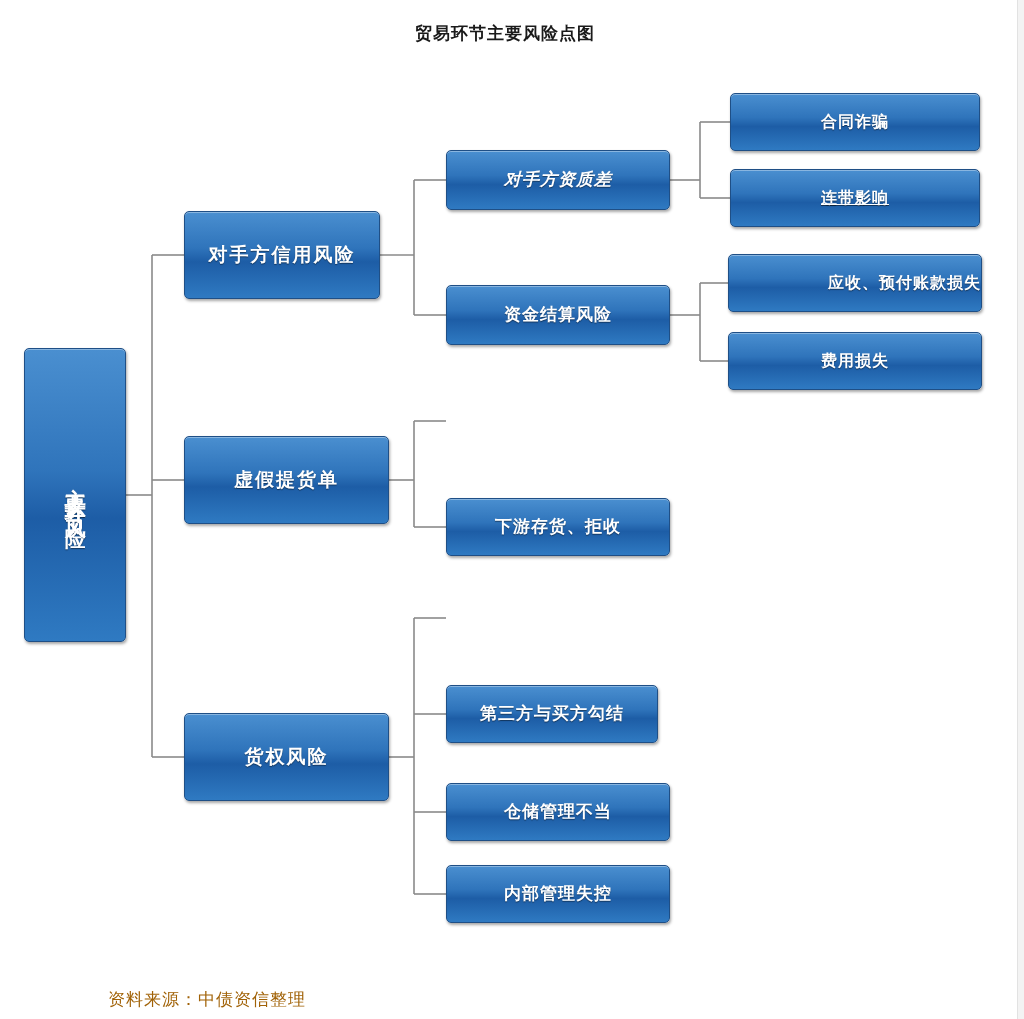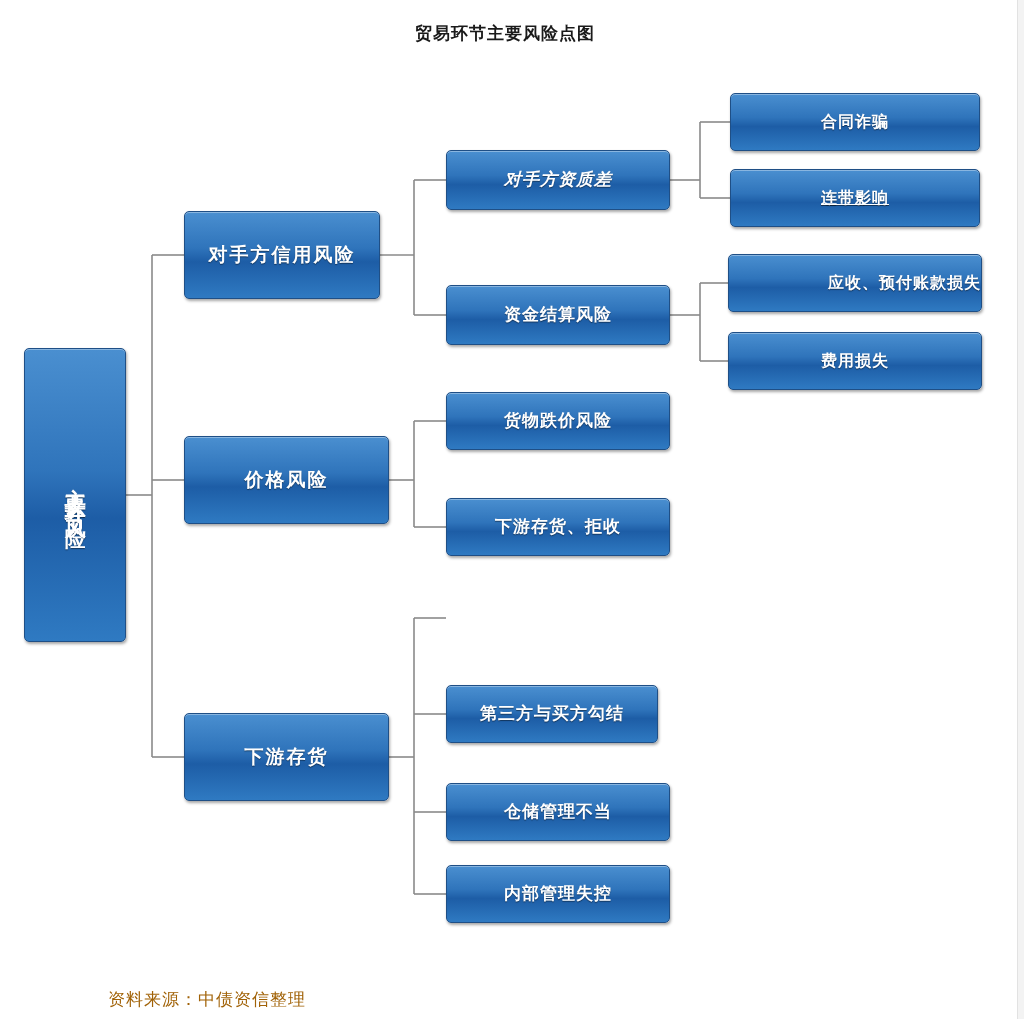--- a/index.html
+++ b/index.html
@@ -134,34 +134,31 @@
   </svg>
 
   <div class="node root" style="left:24px; top:348px; width:102px; height:294px;">
     <span>主要环节风险</span>
   </div>
 
   <div class="node level2" style="left:184px; top:211px; width:196px; height:88px;">
     <span>对手方信用风险</span>
   </div>
   <div class="node level2" style="left:184px; top:436px; width:205px; height:88px;">
-    <span>价格风险</span>
+    <span>虚假提货单</span>
   </div>
   <div class="node level2" style="left:184px; top:713px; width:205px; height:88px;">
-    <span>下游存货</span>
+    <span>货权风险</span>
   </div>
 
   <div class="node level3" style="left:446px; top:150px; width:224px; height:60px;font-style:italic;">
     <span>对手方资质差</span>
   </div>
   <div class="node level3" style="left:446px; top:285px; width:224px; height:60px;">
     <span>资金结算风险</span>
-  </div>
-  <div class="node level3" style="left:446px; top:392px; width:224px; height:58px;">
-    <span>货物跌价风险</span>
   </div>
   <div class="node level3" style="left:446px; top:498px; width:224px; height:58px;">
     <span>下游存货、拒收</span>
   </div>
   <div class="node level3" style="left:446px; top:685px; width:212px; height:58px;text-align:center;">
     <span>第三方与买方勾结</span>
   </div>
   <div class="node level3" style="left:446px; top:865px; width:224px; height:58px;">
     <span>内部管理失控</span>
   </div>

